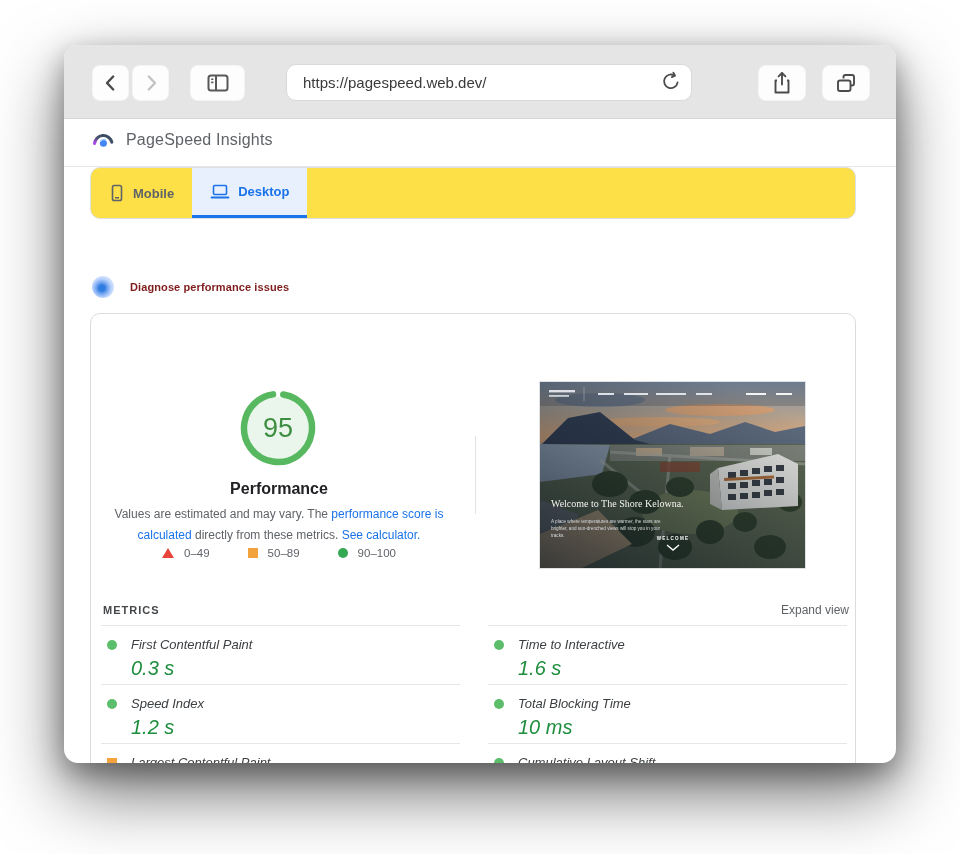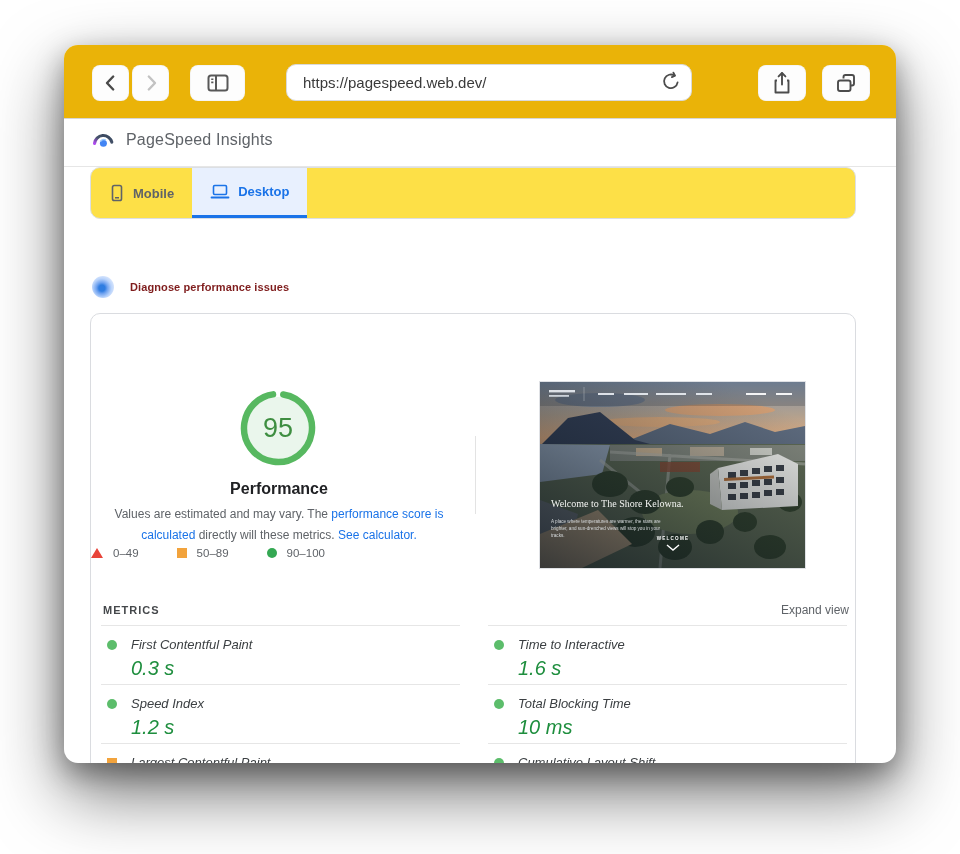--- a/index.html
+++ b/index.html
@@ -6,21 +6,21 @@
   html,body { width:960px; height:854px; background:#ffffff; font-family:"Liberation Sans", sans-serif; }
   #stage { position:relative; width:960px; height:854px; overflow:hidden; }
 
   
   .window {
     position:absolute; left:64px; top:45px; width:832px; height:718px;
     background:#ffffff; border-radius:14px; overflow:hidden;
     box-shadow:0 30px 70px rgba(0,0,0,.55), 0 10px 28px rgba(0,0,0,.35);
   }
   .toolbar {
-    position:relative; height:74px; background:#eab308; border-bottom:1px solid #d6d6d6;
+    position:relative; height:74px; background:#e5e5e5; border-bottom:1px solid #d6d6d6;
   }
   .tbtn {
     position:absolute; top:20px; height:36px; background:#fdfdfd; border-radius:8px;
     display:flex; align-items:center; justify-content:center; border:1px solid rgba(0,0,0,.03);
   }
   .tbtn svg { display:block; }
   .btn-back { left:28px; width:37px; }
   .btn-fwd  { left:68px; width:37px; }
   .btn-side { left:126px; width:55px; }
   .btn-share{ left:694px; width:48px; }
@@ -63,21 +63,21 @@
   }
   
   .gauge { position:absolute; left:149px; top:76px; width:76px; height:76px; }
   .gauge .score {
     position:absolute; left:0; top:0; width:76px; height:76px; display:flex; align-items:center; justify-content:center;
     font-size:27px; color:#3e8e41;
   }
   .perf-title { position:absolute; left:0; top:166px; width:376px; text-align:center; font-size:16px; font-weight:bold; color:#202124; }
   .disclaimer { position:absolute; left:0; top:190px; width:376px; padding:0 14px; text-align:center; font-size:12px; line-height:1.75; color:#5f6368; }
   .disclaimer a { color:#1a73e8; text-decoration:none; cursor:pointer; }
-  .legend { position:absolute; left:0; top:233px; width:376px; display:flex; gap:38px; align-items:center; }
+  .legend { position:absolute; left:0; top:233px; width:376px; display:flex; justify-content:center; gap:38px; align-items:center; }
   .legend .item { display:flex; align-items:center; gap:10px; font-size:11.5px; color:#5f6368; }
   .tri { width:0; height:0; border-left:6px solid transparent; border-right:6px solid transparent; border-bottom:10px solid #e8443a; }
   .sq  { width:10px; height:10px; background:#f2a33c; }
   .ci  { width:10px; height:10px; border-radius:50%; background:#34a853; }
   .vdivider { position:absolute; left:384px; top:122px; width:1px; height:78px; background:#e3e3e3; }
 
   
   .thumb { position:absolute; left:448px; top:67px; width:267px; height:188px; border:1px solid #dfe1e5; background:#fff; cursor:pointer; }
   .thumb svg { display:block; width:265px; height:186px; }
 
@@ -190,21 +190,21 @@
 
       <div class="gauge">
         <svg width="76" height="76" viewBox="0 0 76 76">
           <circle cx="38" cy="38" r="31" fill="#eaf6ec"></circle>
           <circle cx="38" cy="38" r="34" fill="none" stroke="#57b860" stroke-width="6.5" stroke-linecap="round" stroke-dasharray="202.9 213.6" transform="rotate(-81 38 38)"></circle>
         </svg>
         <div class="score">95</div>
       </div>
       <div class="perf-title">Performance</div>
 
-      <div class="disclaimer"><span>Values are estimated and may vary. The </span><a>performance score is calculated</a><span> directly will these metrics. </span><a>See calculator.</a></div>
+      <div class="disclaimer"><span>Values are estimated and may vary. The </span><a>performance score is calculated</a><span> directly from these metrics. </span><a>See calculator.</a></div>
 
       <div class="legend">
         <div class="item">
           <span class="tri"></span>
           <span>0–49</span>
         </div>
         <div class="item">
           <span class="sq"></span>
           <span>50–89</span>
         </div>

